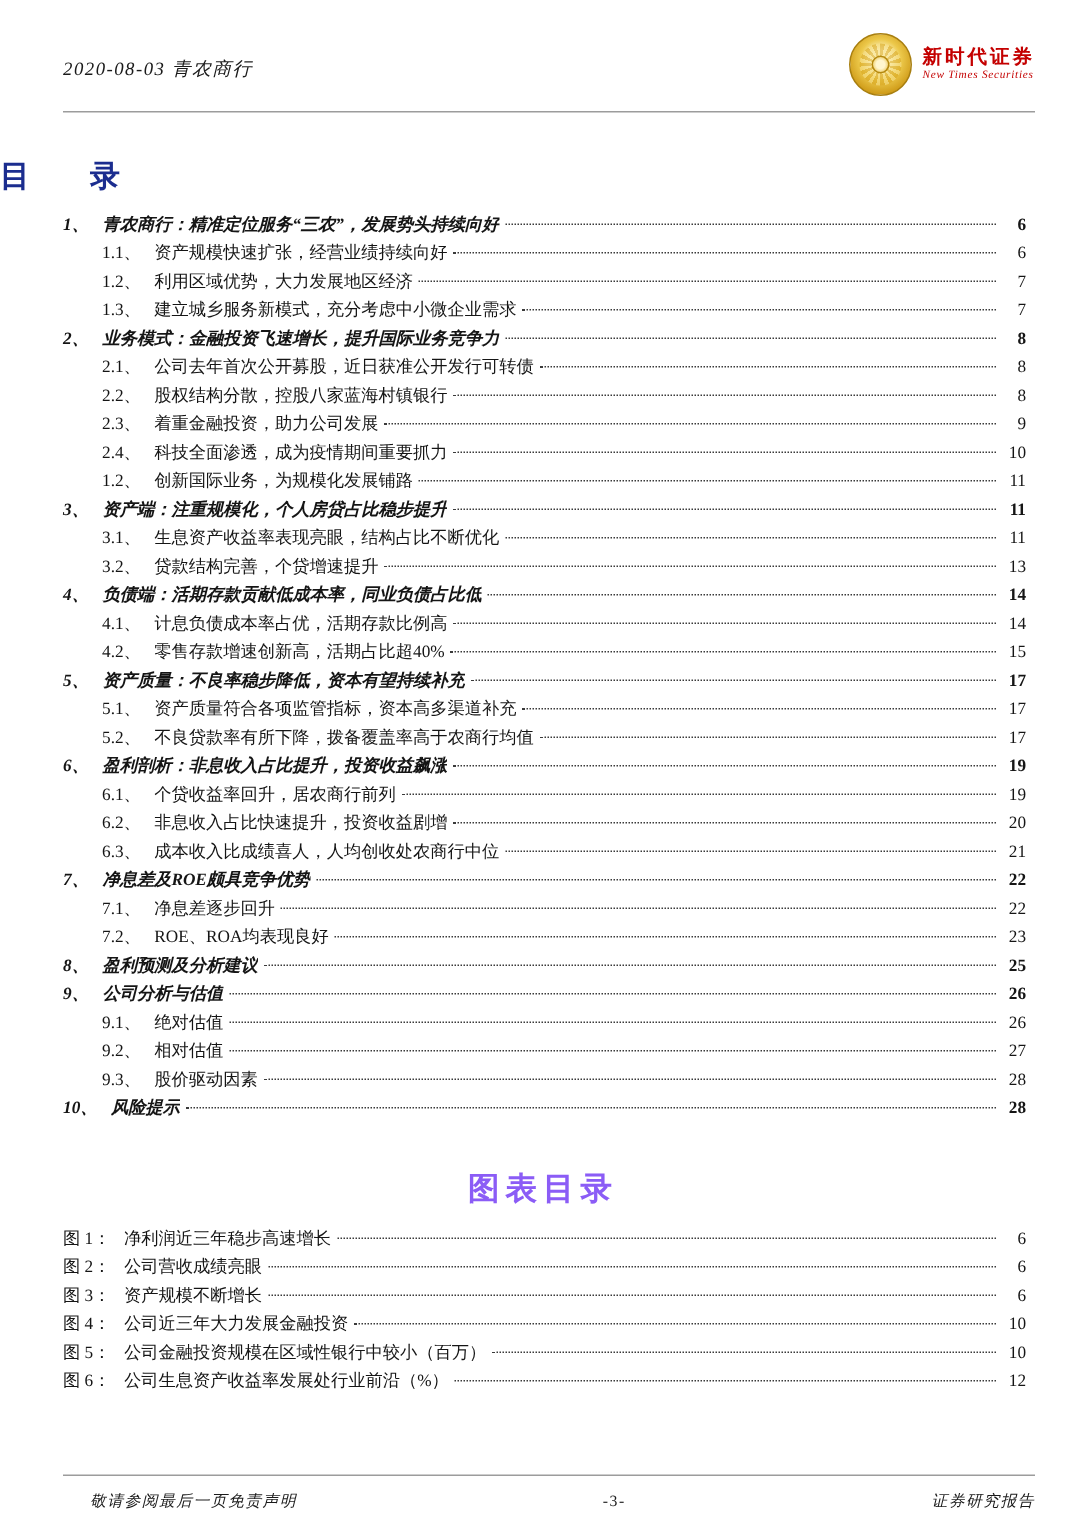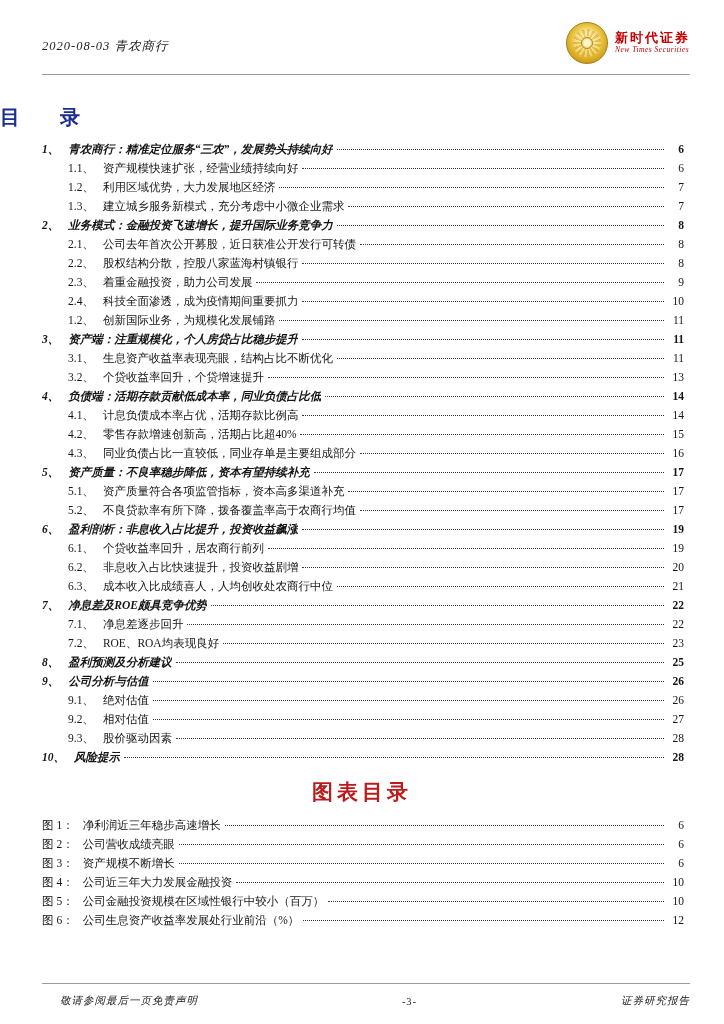--- a/index.html
+++ b/index.html
@@ -48,21 +48,21 @@
   .toc-row.fig  { padding-left:0; }
   .toc-num { white-space:nowrap; margin-right:9px; }
   .toc-text { white-space:nowrap; overflow:hidden; max-width:470px; }
   .dots { flex:1 1 auto; border-bottom:1.6px dotted #3a3a3a; margin:0 4px; transform:translateY(-3px); min-width:12px; }
   .pg { min-width:16px; text-align:right; white-space:nowrap; font-weight:normal; font-style:normal; }
   .toc-row.lvl1 .pg { font-weight:bold; }
 
   
   .fig-title {
     position:absolute; top:778px; left:0; right:0; text-align:center;
-    font-size:21px; font-weight:bold; color:#b91c1c; letter-spacing:4px;
+    font-size:21px; font-weight:bold; color:#8b5cf6; letter-spacing:4px;
   }
   .fig-list { position:absolute; top:818px; left:42px; right:40px; }
 
   
   .footer-rule { position:absolute; bottom:40px; left:42px; right:34px; height:0;
     border-top:1.5px solid #9c9c9c; }
   .footer-row { position:absolute; bottom:16px; left:60px; right:34px;
     display:flex; justify-content:space-between; align-items:center;
     font-size:10.5px; color:#1a1a1a; }
   .footer-left { font-style:italic; letter-spacing:1px; }
@@ -158,47 +158,41 @@
         <span class="pg">11</span>
       </div>
       <div class="toc-row lvl2">
         <span class="toc-num">3.1、</span>
         <span class="toc-text">生息资产收益率表现亮眼，结构占比不断优化</span>
         <span class="dots"></span>
         <span class="pg">11</span>
       </div>
       <div class="toc-row lvl2">
         <span class="toc-num">3.2、</span>
-        <span class="toc-text">个贷收益率回升，个贷增速提升</span>
+        <span class="toc-text">贷款结构完善，个贷增速提升</span>
         <span class="dots"></span>
         <span class="pg">13</span>
       </div>
       <div class="toc-row lvl1">
         <span class="toc-num">4、</span>
         <span class="toc-text">负债端：活期存款贡献低成本率，同业负债占比低</span>
         <span class="dots"></span>
         <span class="pg">14</span>
       </div>
       <div class="toc-row lvl2">
         <span class="toc-num">4.1、</span>
         <span class="toc-text">计息负债成本率占优，活期存款比例高</span>
         <span class="dots"></span>
         <span class="pg">14</span>
       </div>
       <div class="toc-row lvl2">
         <span class="toc-num">4.2、</span>
         <span class="toc-text">零售存款增速创新高，活期占比超40%</span>
         <span class="dots"></span>
         <span class="pg">15</span>
-      </div>
-      <div class="toc-row lvl2">
-        <span class="toc-num">4.3、</span>
-        <span class="toc-text">同业负债占比一直较低，同业存单是主要组成部分</span>
-        <span class="dots"></span>
-        <span class="pg">16</span>
       </div>
       <div class="toc-row lvl1">
         <span class="toc-num">5、</span>
         <span class="toc-text">资产质量：不良率稳步降低，资本有望持续补充</span>
         <span class="dots"></span>
         <span class="pg">17</span>
       </div>
       <div class="toc-row lvl2">
         <span class="toc-num">5.1、</span>
         <span class="toc-text">资产质量符合各项监管指标，资本高多渠道补充</span>

